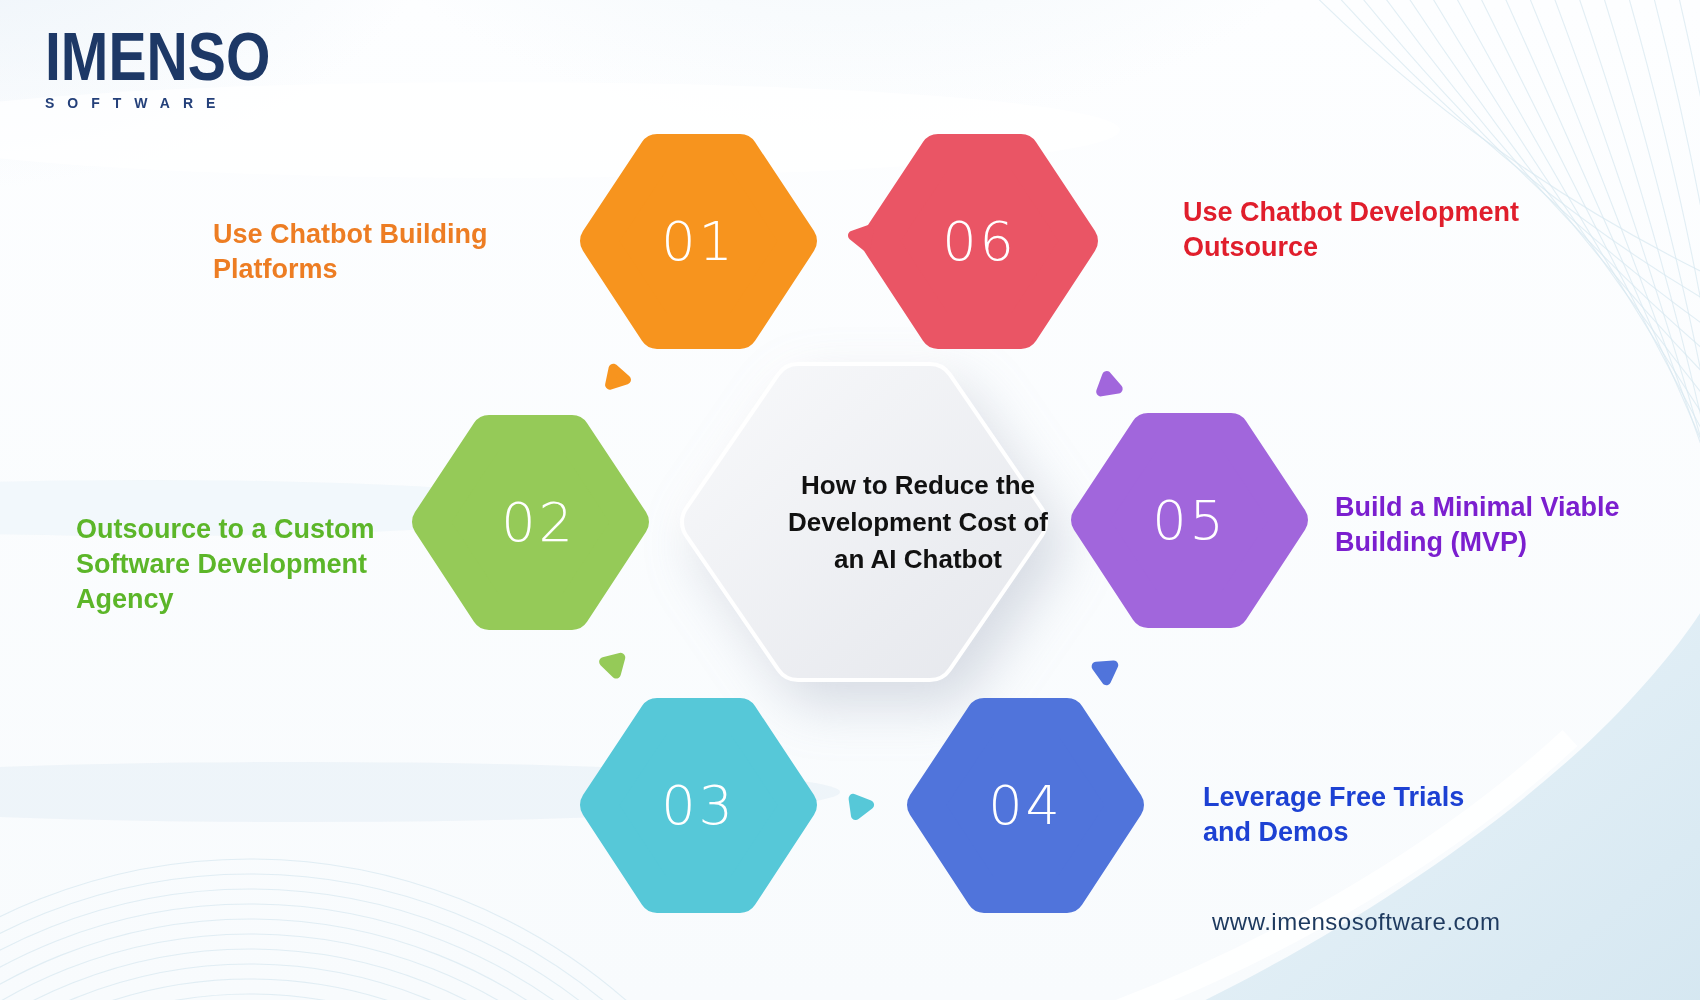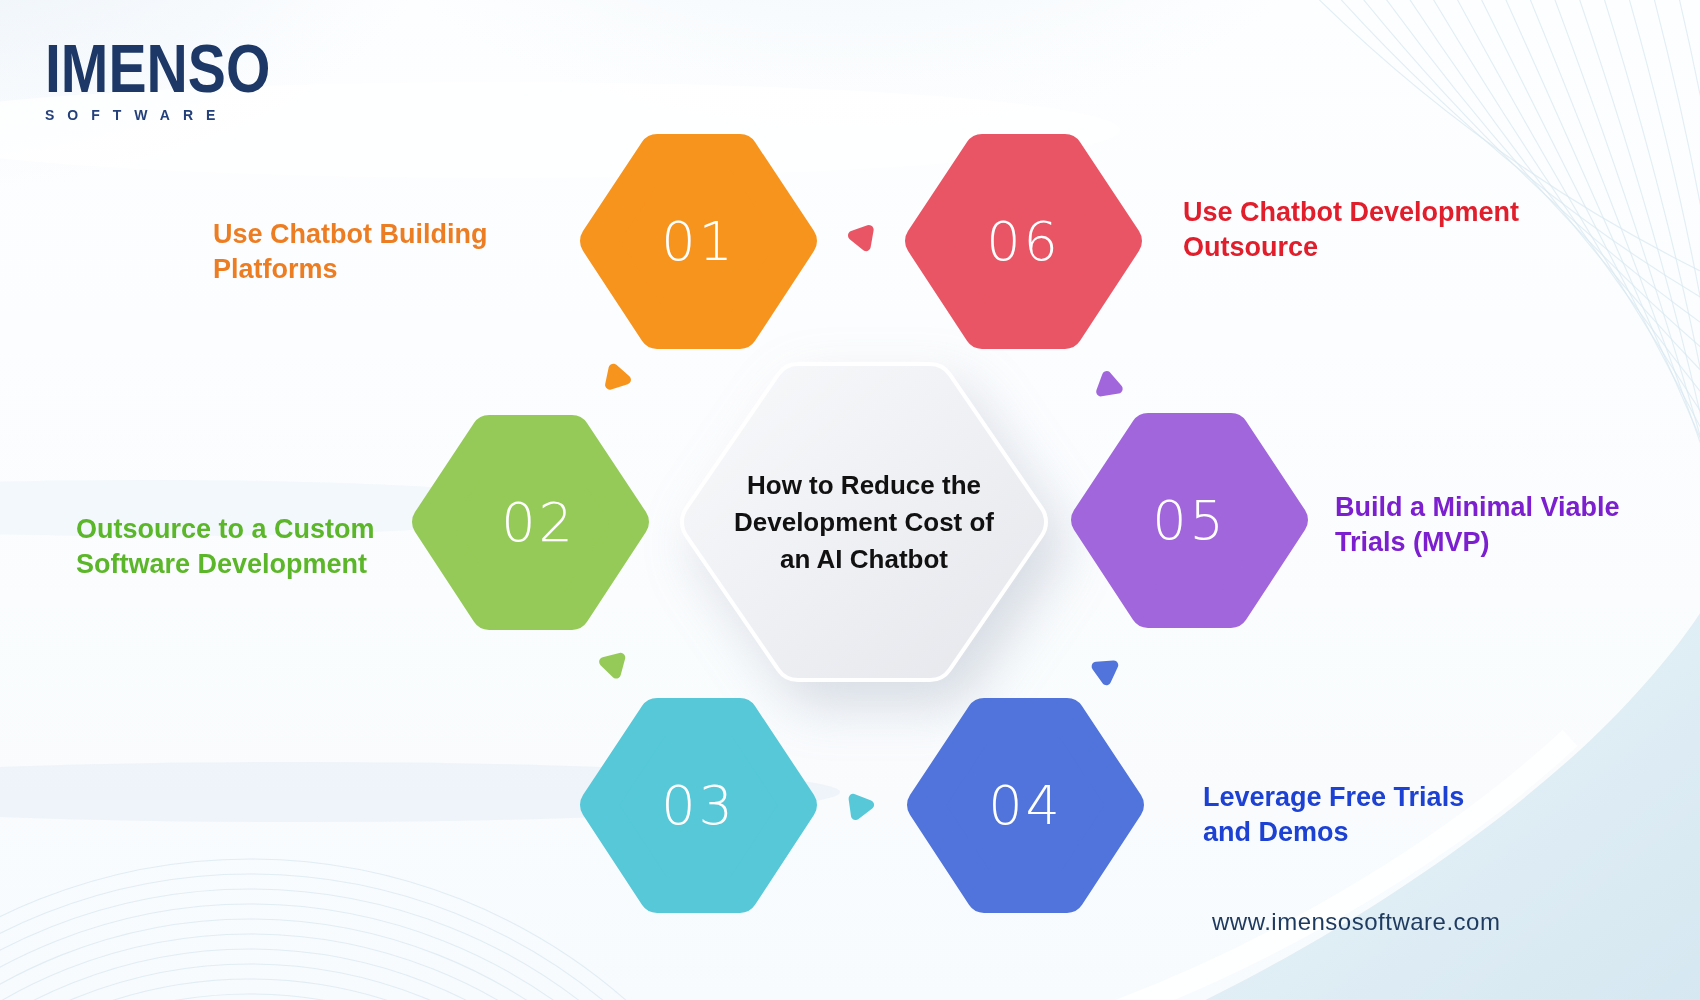--- a/index.html
+++ b/index.html
@@ -8,34 +8,34 @@
     font-family:"Liberation Sans",sans-serif;
     background:
       radial-gradient(900px 520px at -5% -12%, #e9f1f8 0%, rgba(233,241,248,0) 60%),
       radial-gradient(1000px 600px at 50% -20%, #eef5f9 0%, rgba(238,245,249,0) 55%),
       linear-gradient(180deg,#fdfeff 0%,#f8fbfd 100%);
   }
   .bg{position:absolute;inset:0;width:100%;height:100%;}
   .contour{fill:none;stroke:#d8e8f0;stroke-width:1.1;opacity:.75;}
 
   
-  .logo{position:absolute;left:45px;top:34px;}
+  .logo{position:absolute;left:45px;top:22px;}
   .logo-name{font-size:68px;font-weight:700;color:#1d3866;letter-spacing:0px;
     transform:scaleX(.84);transform-origin:left top;line-height:1;}
   .logo-sub{font-size:14px;font-weight:700;color:#24407a;letter-spacing:13px;margin-top:5px;}
 
   
   .tile{position:absolute;width:237px;height:215px;display:flex;align-items:center;justify-content:center;}
   .tile svg{position:absolute;inset:0;overflow:visible;}
   .num{position:relative;color:#fff;font-size:54px;font-weight:200;letter-spacing:3px;
     font-family:"DejaVu Sans","Liberation Sans",sans-serif;}
 
   
   .center-hex{position:absolute;left:680px;top:362px;width:368px;height:320px;
-    display:flex;align-items:center;justify-content:center;}
+    display:flex;align-items:center;justify-content:flex-end;}
   .center-hex svg{position:absolute;inset:0;overflow:visible;
     filter:drop-shadow(16px 22px 26px rgba(125,140,165,.30)) drop-shadow(-6px -8px 14px rgba(255,255,255,.95));}
   .center-title{position:relative;text-align:center;color:#111;font-size:26px;font-weight:700;line-height:37px;}
 
   
   .lbl{position:absolute;font-size:27px;font-weight:700;line-height:35px;}
 
   
   .arrow{position:absolute;width:32px;height:32px;}
   .arrow svg{width:100%;height:100%;overflow:visible;}
@@ -121,21 +121,21 @@
     </div>
   </div>
 
   <div class="tile" style="left: 580px; top: 134px; color: rgb(247, 148, 30);">
     <svg viewBox="0 0 237 215">
       <polygon points="18,107 77,18 160,18 219,107 160,197 77,197" fill="currentColor" stroke="currentColor" stroke-width="36" stroke-linejoin="round"></polygon>
     </svg>
     <span class="num" style="color: rgb(255, 255, 255);">01</span>
   </div>
 
-  <div class="tile" style="left: 905px; top: 134px; color: rgb(234, 85, 101);">
+  <div class="tile" style="left: 861px; top: 134px; color: rgb(234, 85, 101);">
     <svg viewBox="0 0 237 215">
       <polygon points="18,107 77,18 160,18 219,107 160,197 77,197" fill="currentColor" stroke="currentColor" stroke-width="36" stroke-linejoin="round"></polygon>
     </svg>
     <span class="num" style="color: rgb(255, 255, 255);">06</span>
   </div>
 
   <div class="tile" style="left: 412px; top: 415px; color: rgb(149, 202, 88);">
     <svg viewBox="0 0 237 215">
       <polygon points="18,107 77,18 160,18 219,107 160,197 77,197" fill="currentColor" stroke="currentColor" stroke-width="36" stroke-linejoin="round"></polygon>
     </svg>
@@ -169,25 +169,26 @@
   </div>
 
   <div class="lbl" style="left: 1183px; top: 195px; color: rgb(224, 30, 44);">
     <div>Use Chatbot Development</div>
     <div>Outsource</div>
   </div>
 
   <div class="lbl" style="left: 76px; top: 512px; color: rgb(92, 182, 41);">
     <div>Outsource to a Custom</div>
     <div>Software Development</div>
+    <div>Agency</div>
   </div>
 
   <div class="lbl" style="left: 1335px; top: 490px; color: rgb(123, 31, 207);">
     <div>Build a Minimal Viable</div>
-    <div>Trials (MVP)</div>
+    <div>Building (MVP)</div>
   </div>
 
 
   <div class="lbl" style="left: 1203px; top: 780px; color: rgb(29, 65, 211);">
     <div>Leverage Free Trials</div>
     <div>and Demos</div>
   </div>
 
   <span class="arrow" style="left: 602px; top: 362px; transform: rotate(12deg); color: rgb(247, 148, 30);">
     <svg viewBox="0 0 34 34">

